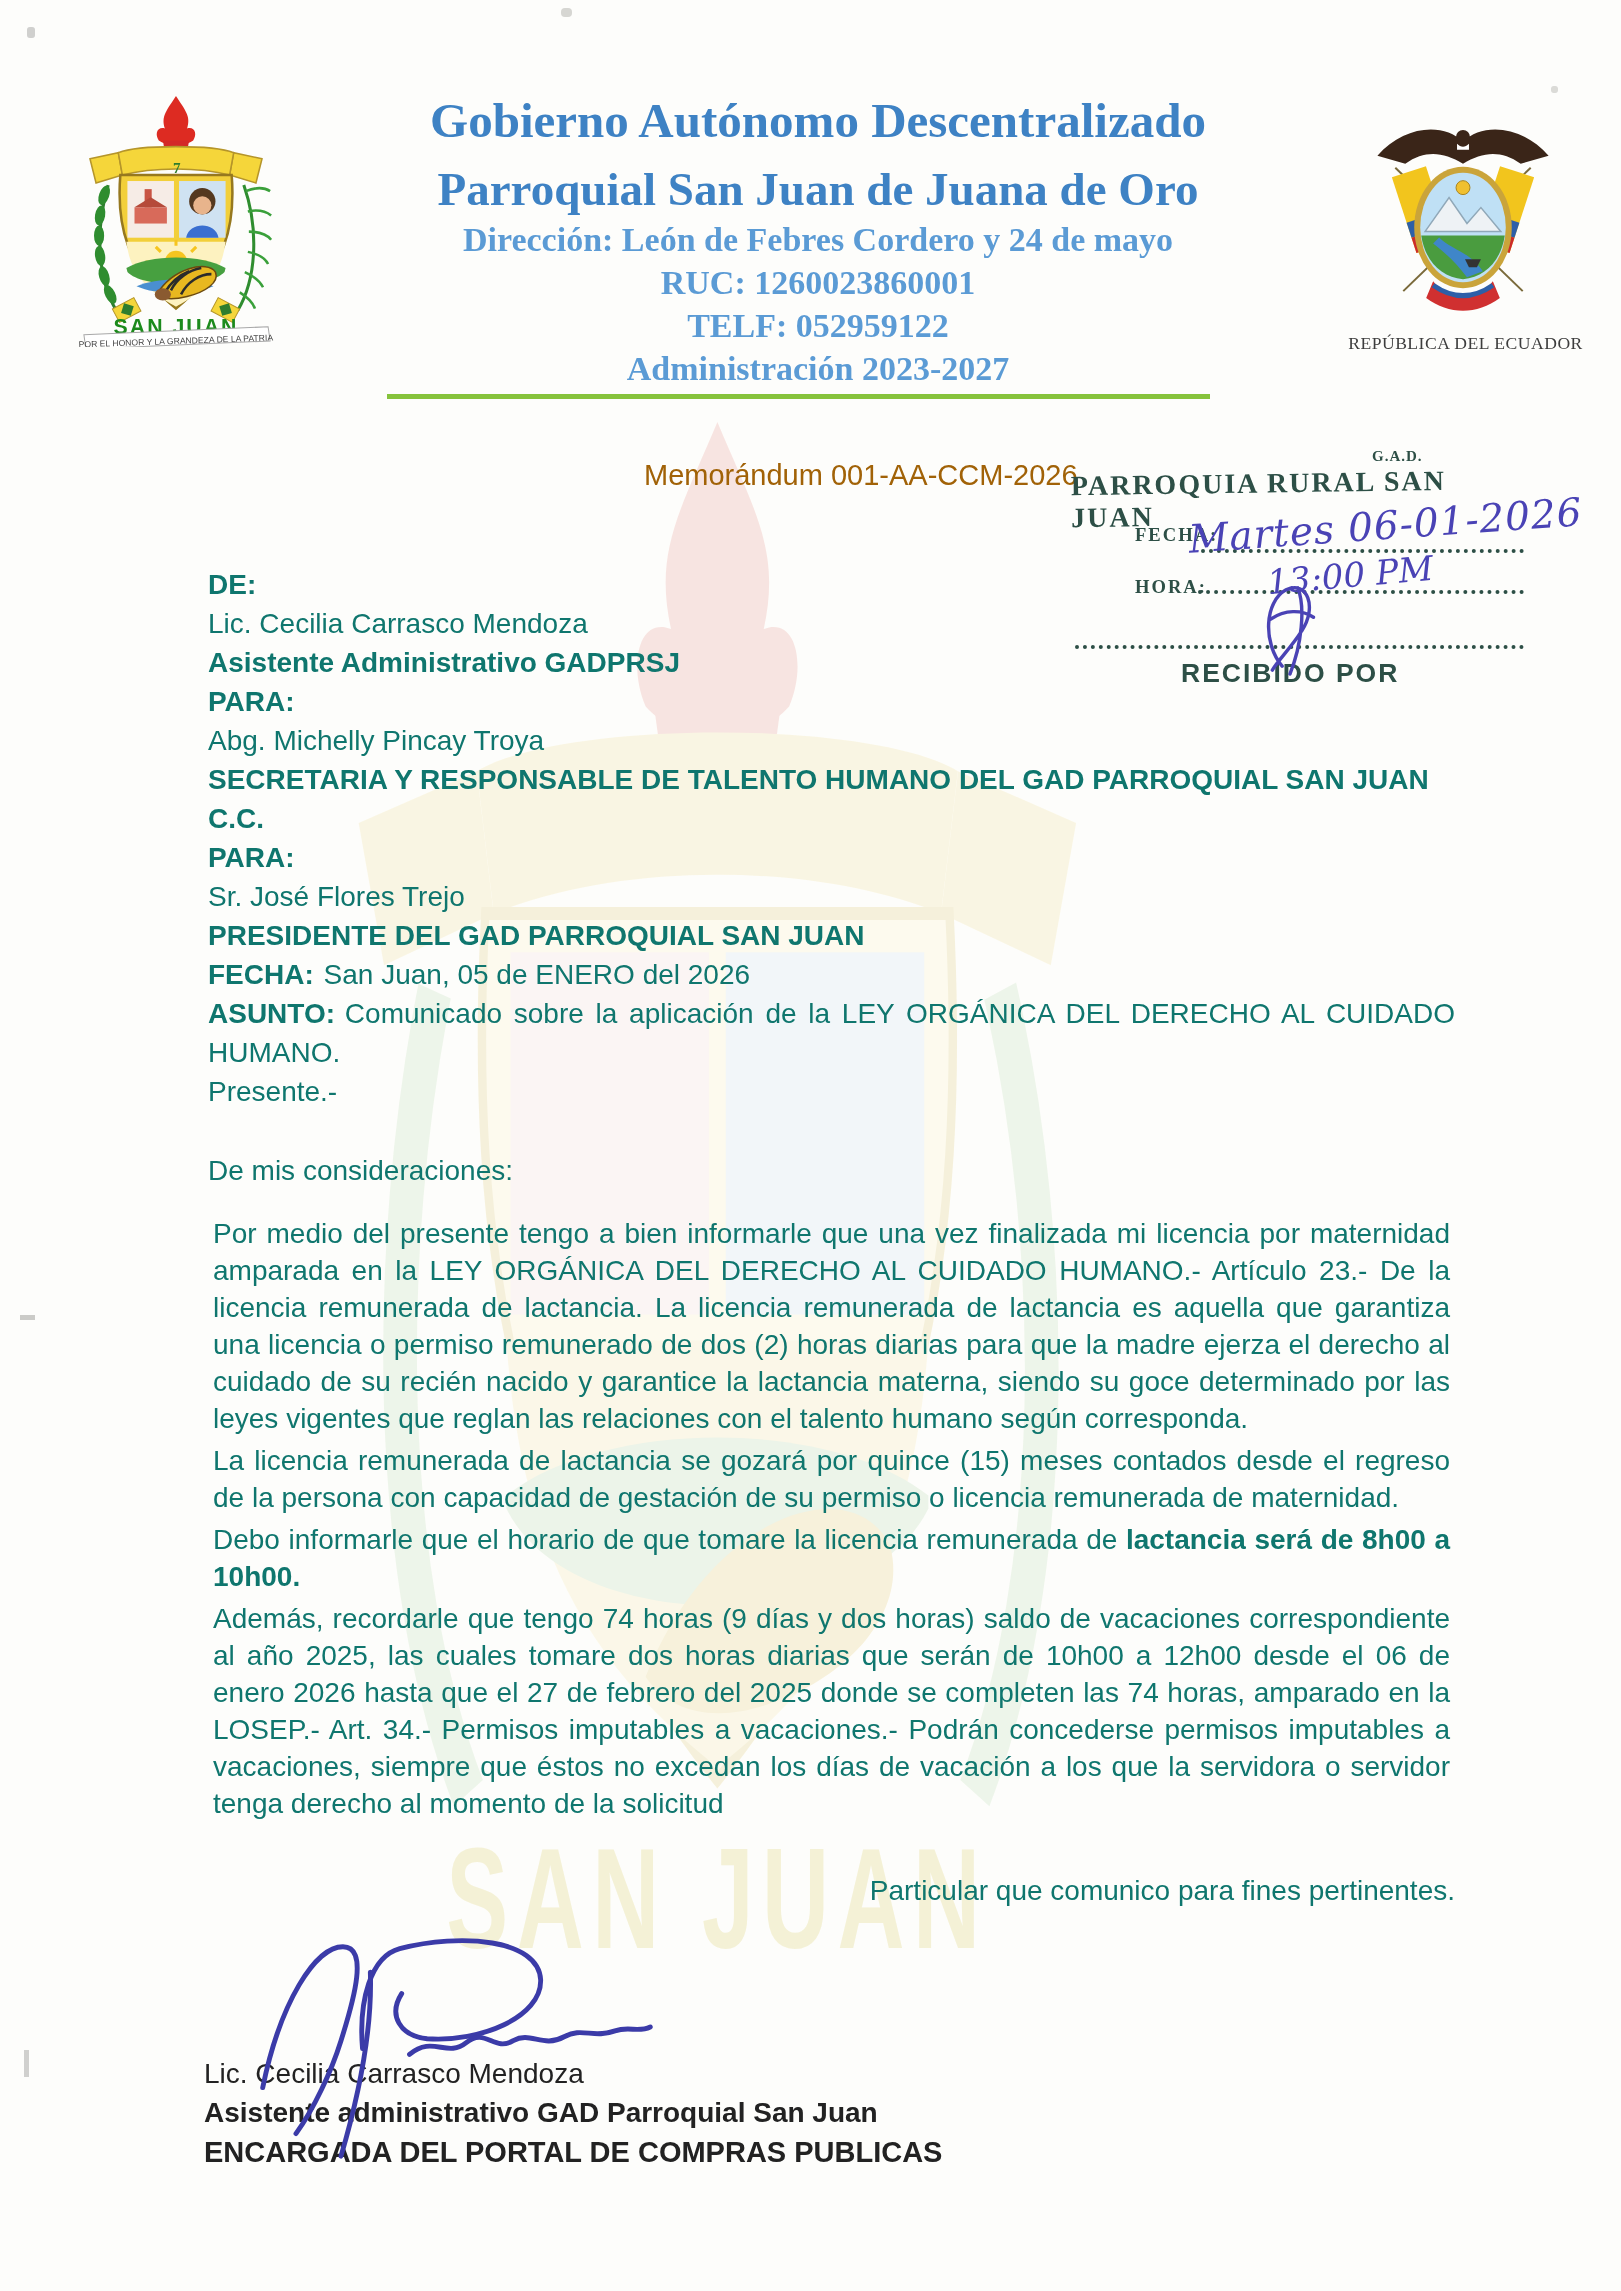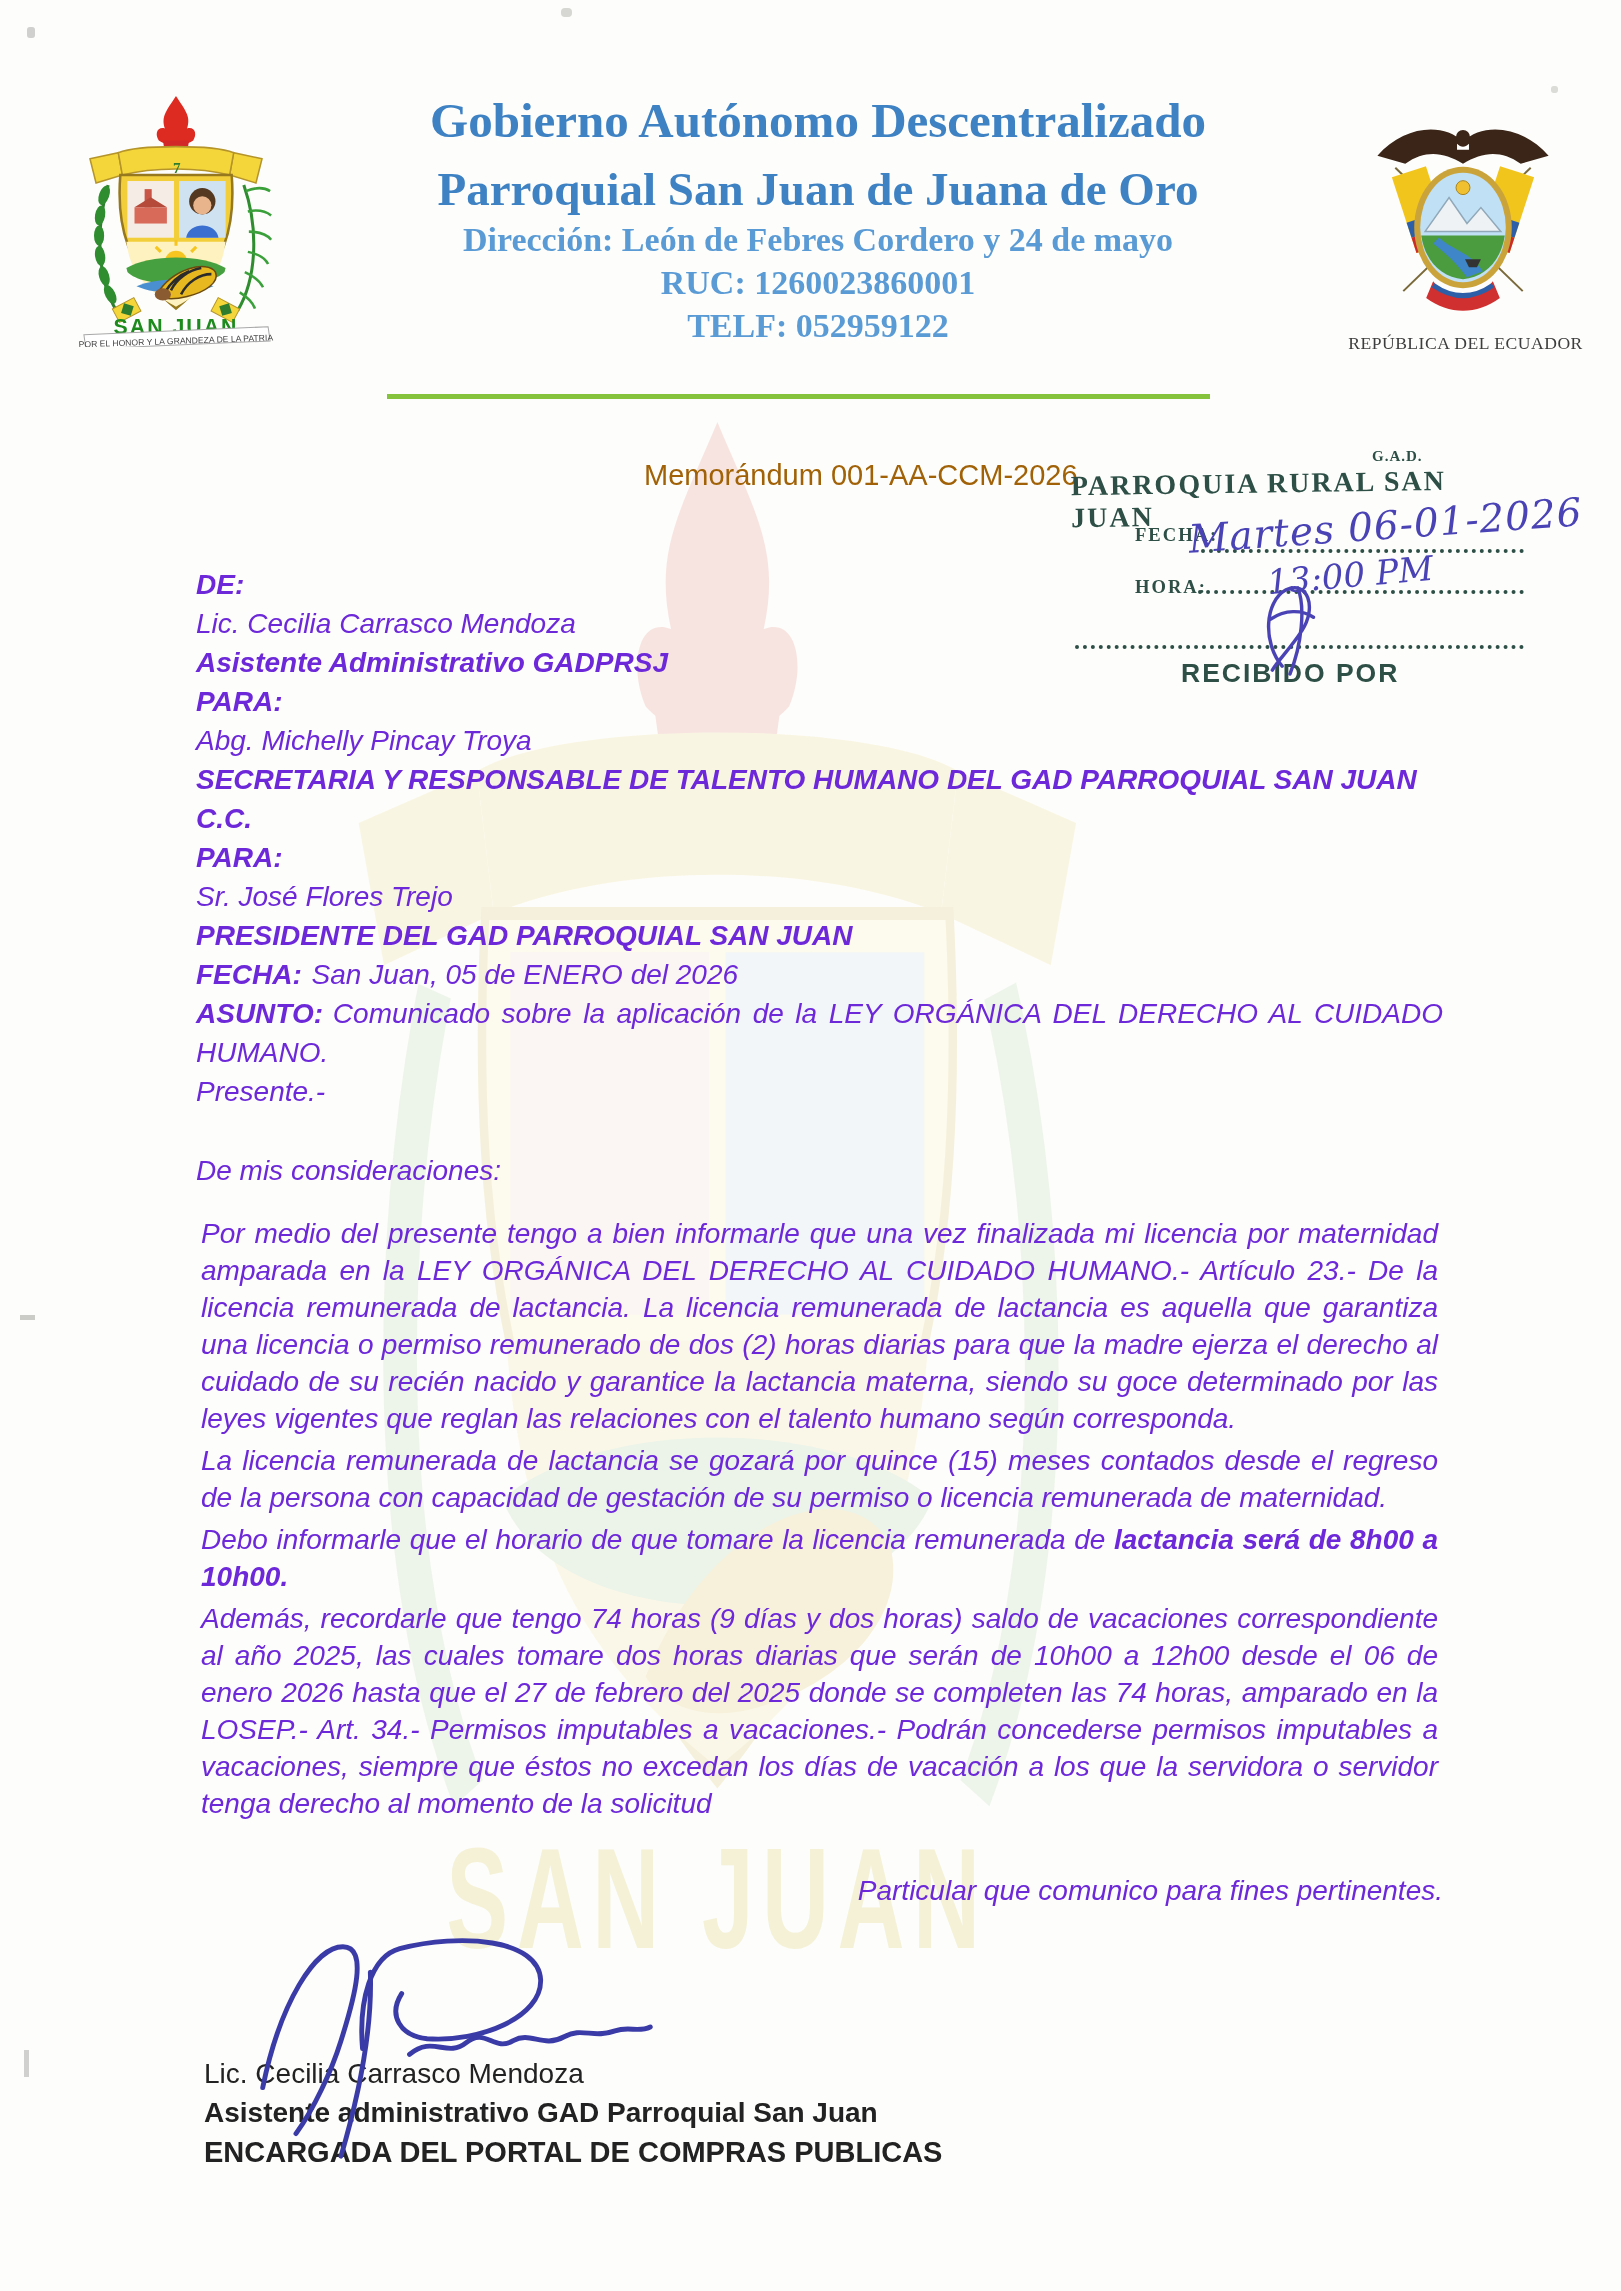--- a/index.html
+++ b/index.html
@@ -35,21 +35,21 @@
   .d-fecha { left:1201px; top:549px; width:323px; }
   .d-hora  { left:1198px; top:590px; width:326px; }
   .d-recibido { left:1075px; top:645px; width:449px; }
   .st-recibido { position:absolute; left:1181px; top:658px; font-weight:bold; font-size:26.5px; letter-spacing:2px; z-index:2; }
   .handwriting { position:absolute; font-family:"DejaVu Serif", serif; font-style:italic; color:#4a43b5; z-index:3; }
   .hw-fecha { left:1188px; top:503px; font-size:39px; transform:rotate(-4deg); letter-spacing:1px; }
   .hw-hora  { left:1267px; top:555px; font-size:34px; transform:rotate(-5deg); }
   .hw-initials { position:absolute; left:1241px; top:580px; z-index:3; }
 
   
-  .content { position:absolute; left:196px; top:565px; width:1247px; color:#6d28d9; z-index:1;font-style:italic; }
+  .content { position:absolute; left:208px; top:565px; width:1247px; color:#0f766e; z-index:1; }
   .rline { font-size:28px; line-height:39px; }
   .b { font-weight:bold; }
   .lbl { font-weight:bold; margin-right:9.8px; }
   .just { text-align:justify; }
   .salutation { font-size:28px; line-height:37px; margin-top:41px; }
   .bodyblock { margin-top:25.5px; }
   .bp { margin:5px; font-size:28px; line-height:37px; text-align:justify; }
   .closing { font-size:28px; line-height:37px; margin-top:50px;text-align:right; }
 
   
@@ -131,20 +131,21 @@
     <path d="M6,238 L188,230 L190,244 L8,252 Z" fill="#ffffff" stroke="#a8a8a8"></path>
     <text x="97" y="247" text-anchor="middle" font-size="8.5" fill="#444444" transform="rotate(-2 97 247)" font-family="Liberation Sans, sans-serif">POR EL HONOR Y LA GRANDEZA DE LA PATRIA</text>
   </svg>
 
   <div class="header-text">
     <div class="org1">Gobierno Autónomo Descentralizado</div>
     <div class="org2">Parroquial San Juan de Juana de Oro</div>
     <div class="hsub">Dirección: León de Febres Cordero y 24 de mayo</div>
     <div class="hsub">RUC: 1260023860001</div>
     <div class="hsub">TELF: 052959122</div>
+    <div class="hsub">Administración 2023-2027</div>
   </div>
   <div class="green-rule"></div>
 
   <svg class="seal-right" viewBox="0 0 180 215">
     <line x1="22" y1="58" x2="150" y2="182" stroke="#7a6a3a" stroke-width="2"></line>
     <line x1="158" y1="58" x2="30" y2="182" stroke="#7a6a3a" stroke-width="2"></line>
     <g transform="rotate(-18 48 100)">
       <rect x="30" y="60" width="36" height="80" fill="#f2c51d"></rect>
       <rect x="30" y="108" width="36" height="16" fill="#2d5fa8"></rect>
       <rect x="30" y="124" width="36" height="16" fill="#cc2b2b"></rect>

